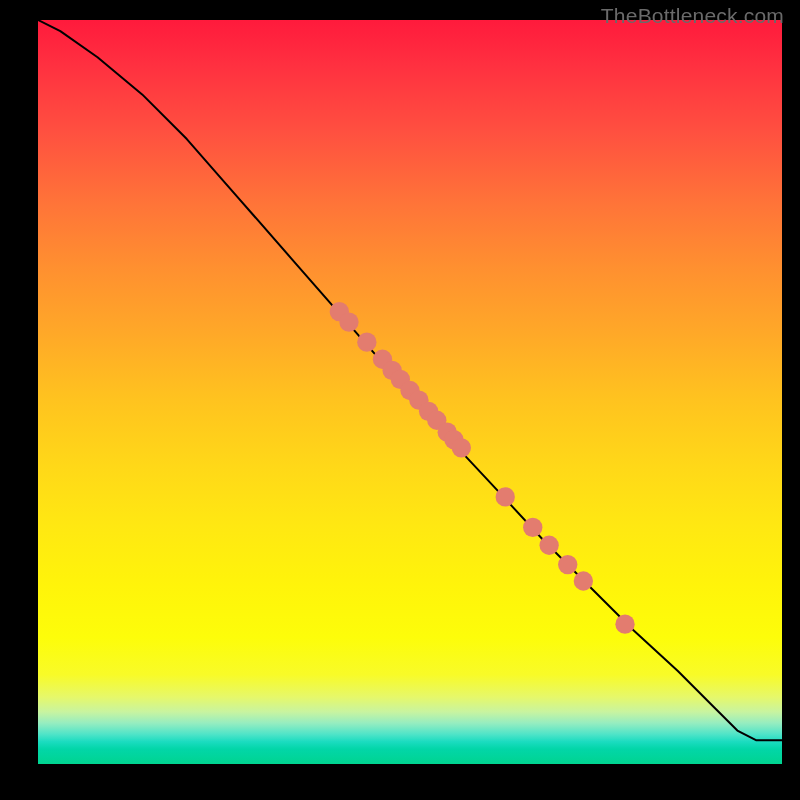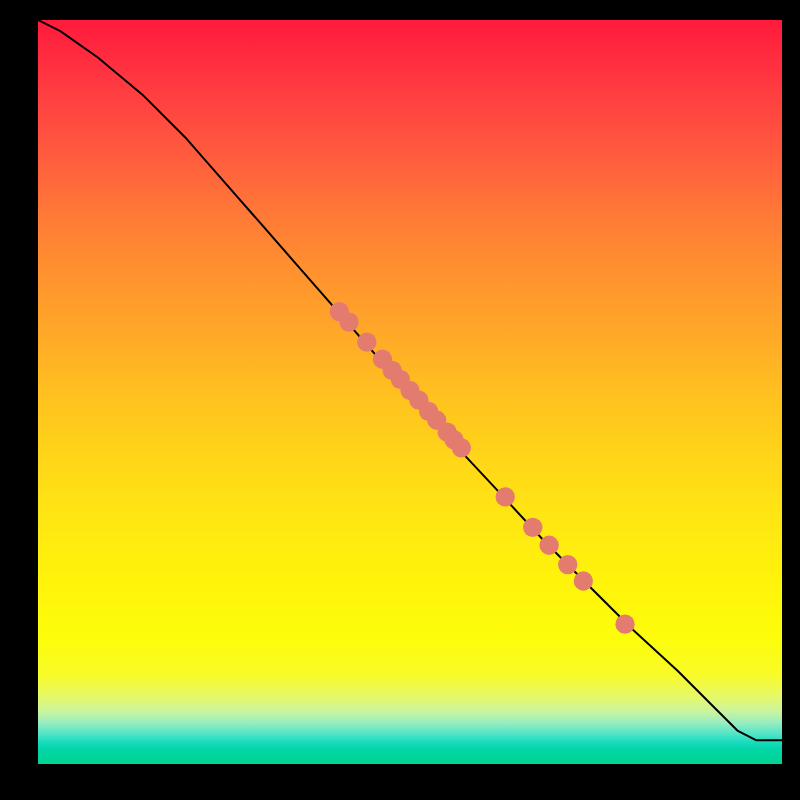--- a/index.html
+++ b/index.html
@@ -88,13 +88,14 @@
         <circle cx="415.89599999999996" cy="419.616" r="9.672" fill="#e37c6f"></circle>
         <circle cx="423.33599999999996" cy="427.8" r="9.672" fill="#e37c6f"></circle>
         <circle cx="467.232" cy="476.904" r="9.672" fill="#e37c6f"></circle>
         <circle cx="494.76000000000005" cy="507.408" r="9.672" fill="#e37c6f"></circle>
         <circle cx="511.12800000000004" cy="525.264" r="9.672" fill="#e37c6f"></circle>
         <circle cx="529.7280000000001" cy="544.608" r="9.672" fill="#e37c6f"></circle>
         <circle cx="545.352" cy="560.976" r="9.672" fill="#e37c6f"></circle>
         <circle cx="587.0160000000001" cy="604.1279999999999" r="9.672" fill="#e37c6f"></circle>
       </svg>
   </div>
+  <div class="watermark">TheBottleneck.com</div>
 </div>
 
 </body></html>

